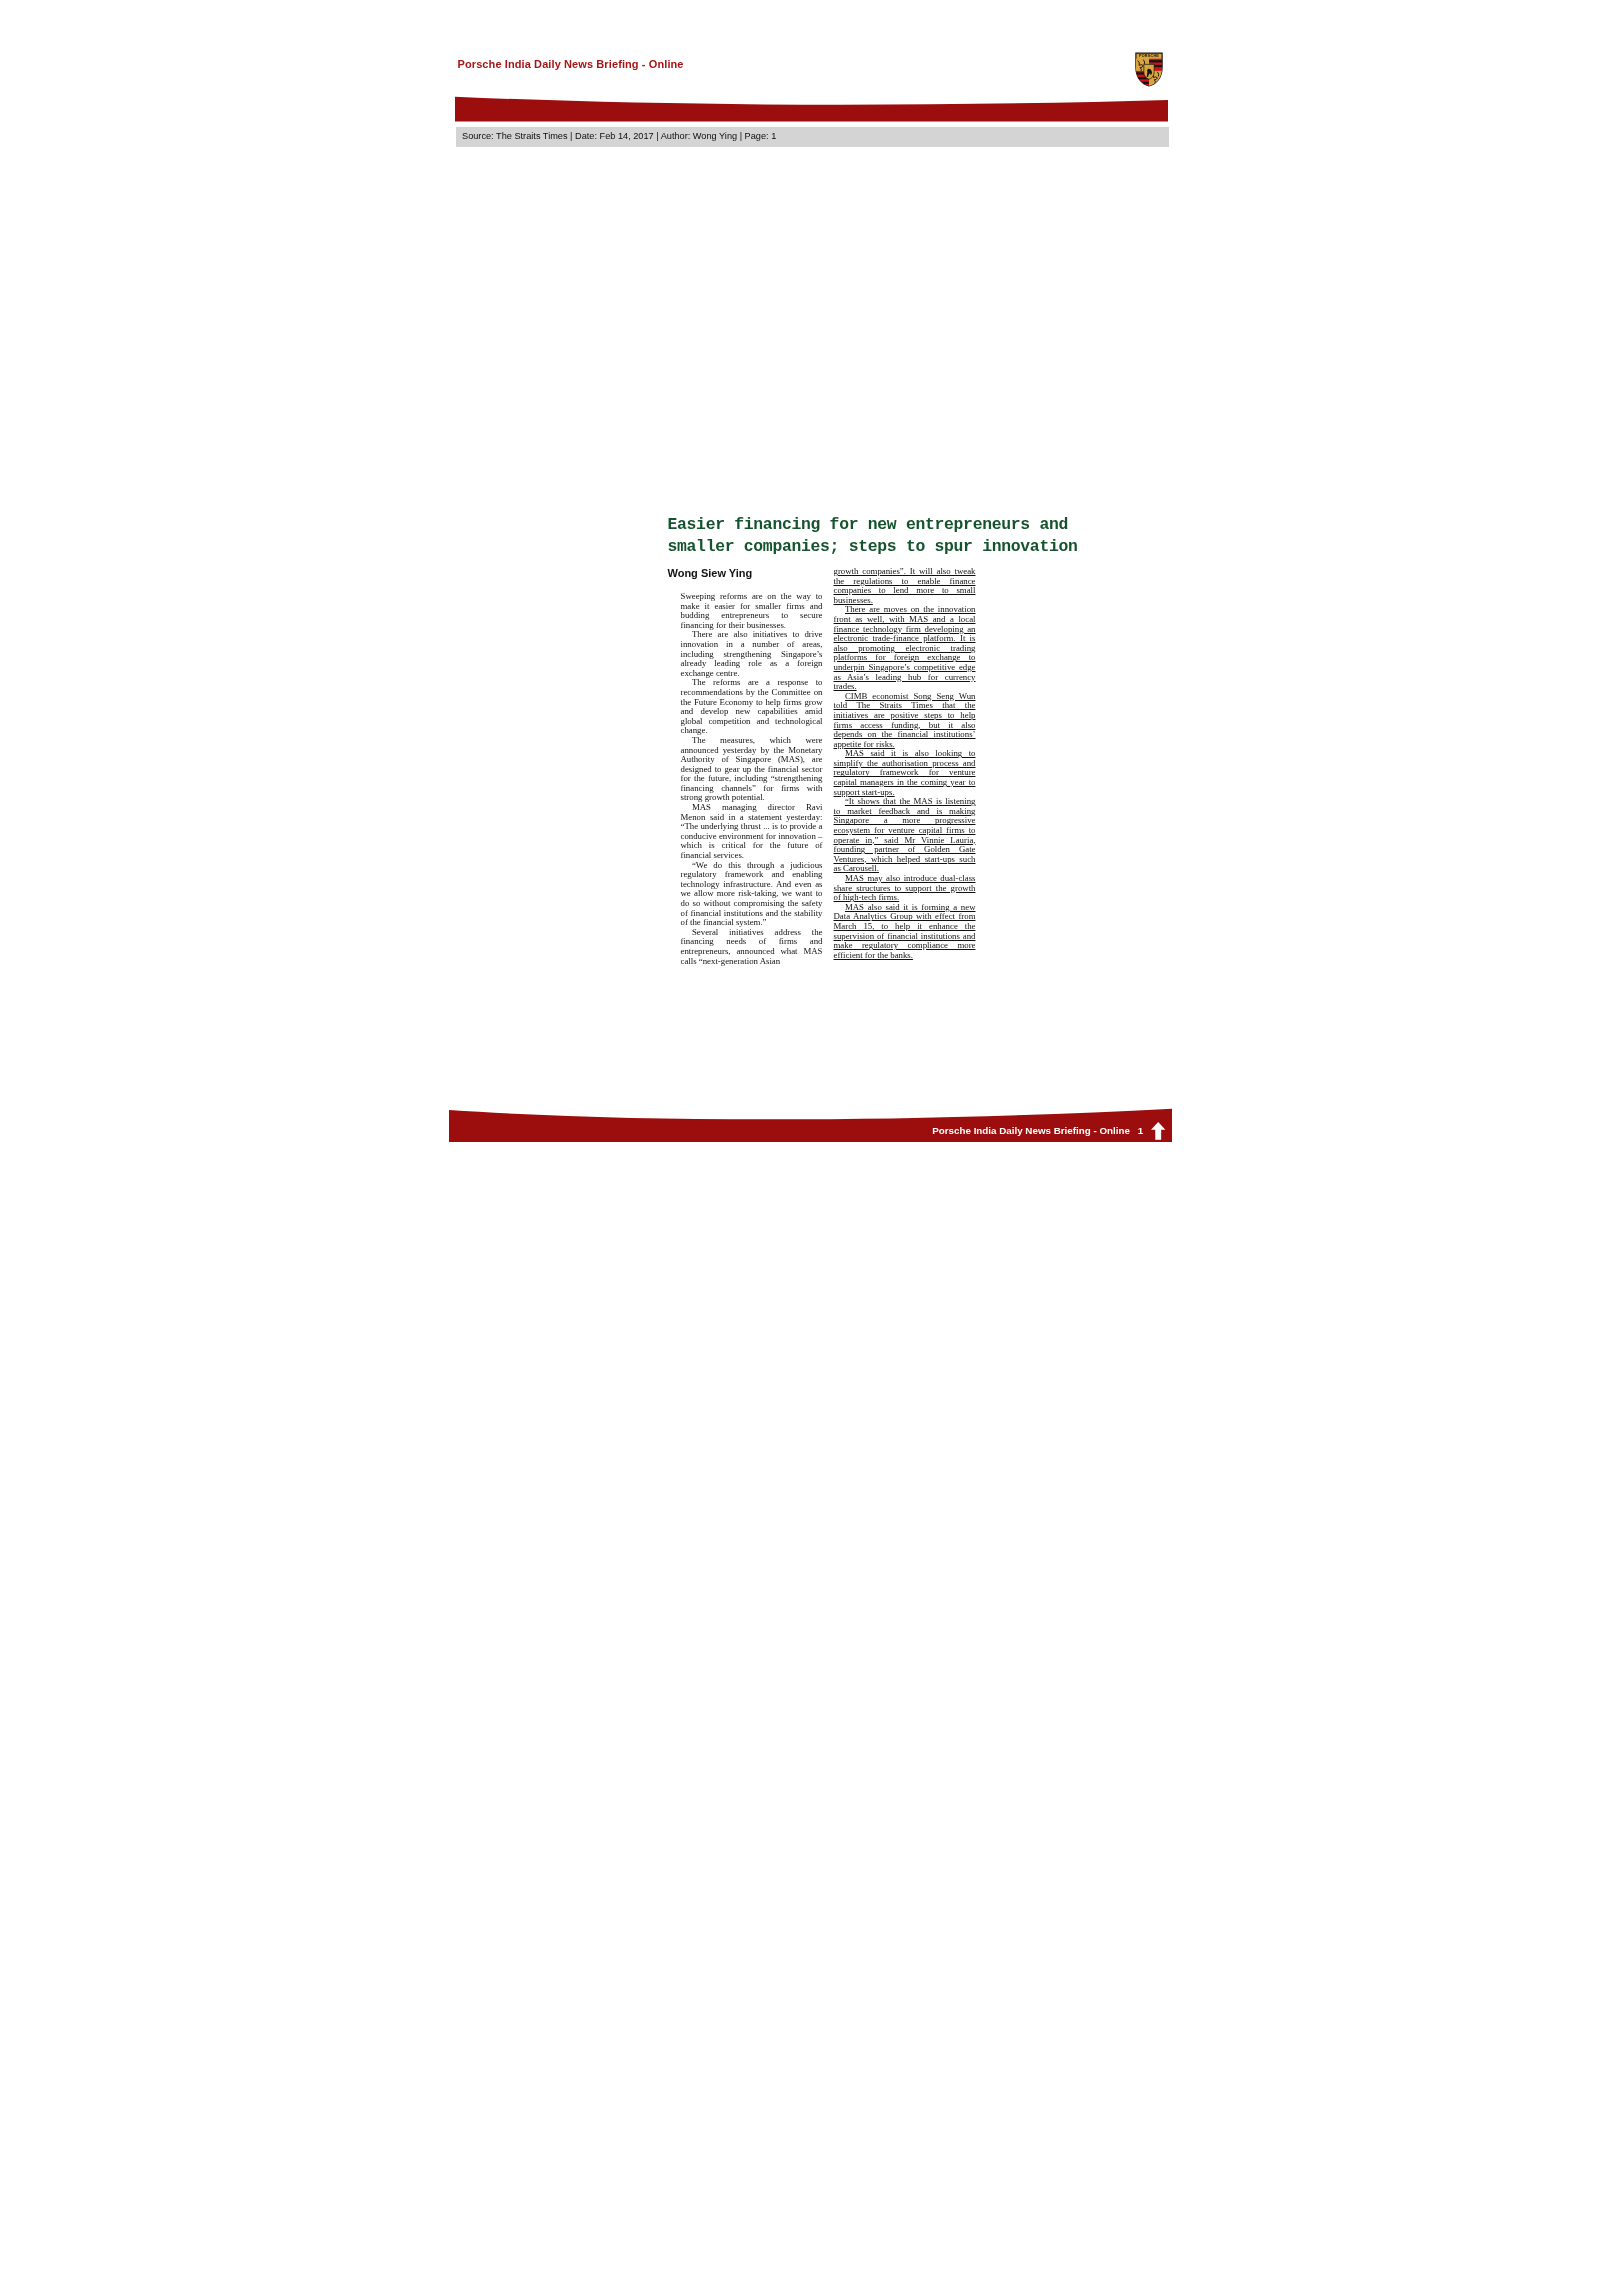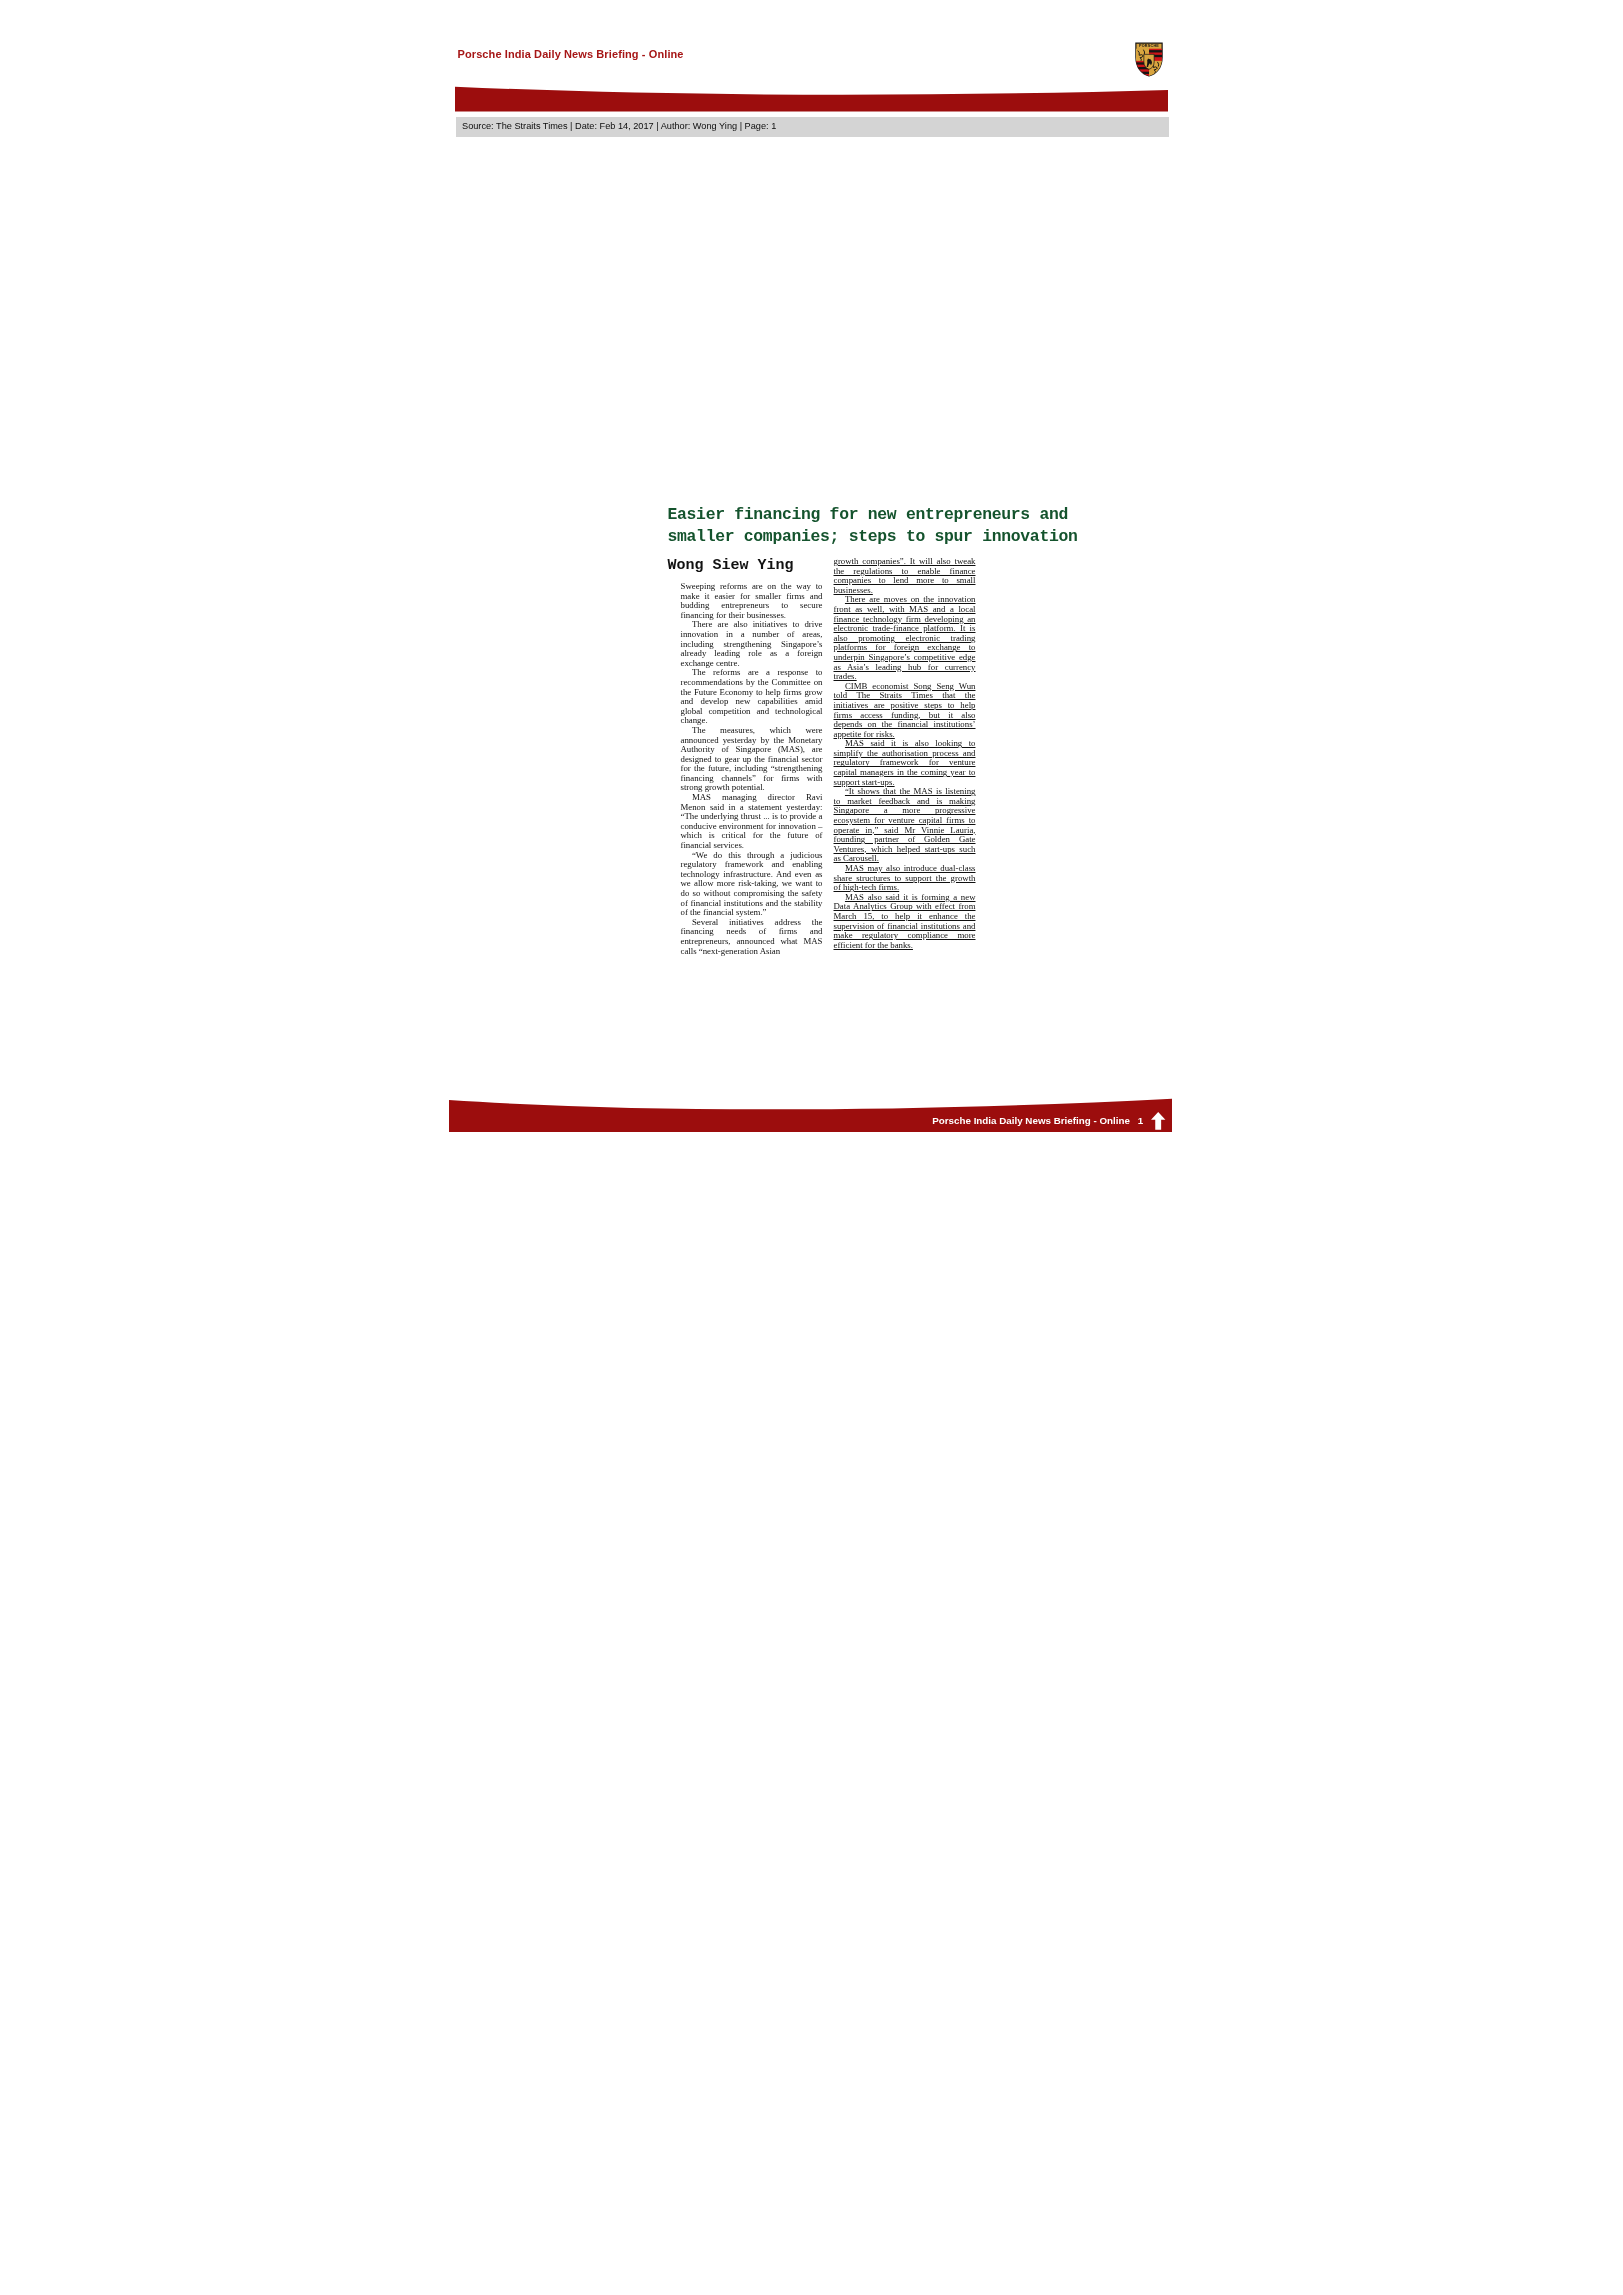--- a/index.html
+++ b/index.html
@@ -1,20 +1,20 @@
 <!DOCTYPE html>
 <html lang="en" style="font-size:10.5px"><head>
 <meta charset="utf-8">
 <style>
   html, body { margin: 0; padding: 0; background: #ffffff; }
   .page {
     position: relative;
     width: 812px;
     height: 1148px;
-    margin: 4px auto;
+    margin: 14px auto;
     background: #ffffff;
     overflow: hidden;
     font-family: "Liberation Sans", sans-serif;
   }
   
   .masthead-title {
     position: absolute;
     left: 52px; top: 44px;
     font-family: "Liberation Sans", sans-serif;
     font-weight: bold;
@@ -66,23 +66,23 @@
     font-weight: bold;
     font-size: 16.4px;
     line-height: 22px;
     letter-spacing: -0.3px;
     color: #14532d;
     white-space: nowrap;
   }
   .byline {
     position: absolute;
     left: 262px; top: 553px;
-    font-family: Liberation Mono, monospace;
-    font-weight: bold;
-    font-size: 15px;
+    font-family: Liberation Sans, sans-serif;
+    font-weight: bold;
+    font-size: 11px;
     color: #121212;
   }
   .col {
     position: absolute;
     width: 142px;
     font-family: "Liberation Serif", serif;
     font-size: 8.8px;
     line-height: 9.6px;
     color: #101010;
     text-align: justify;

